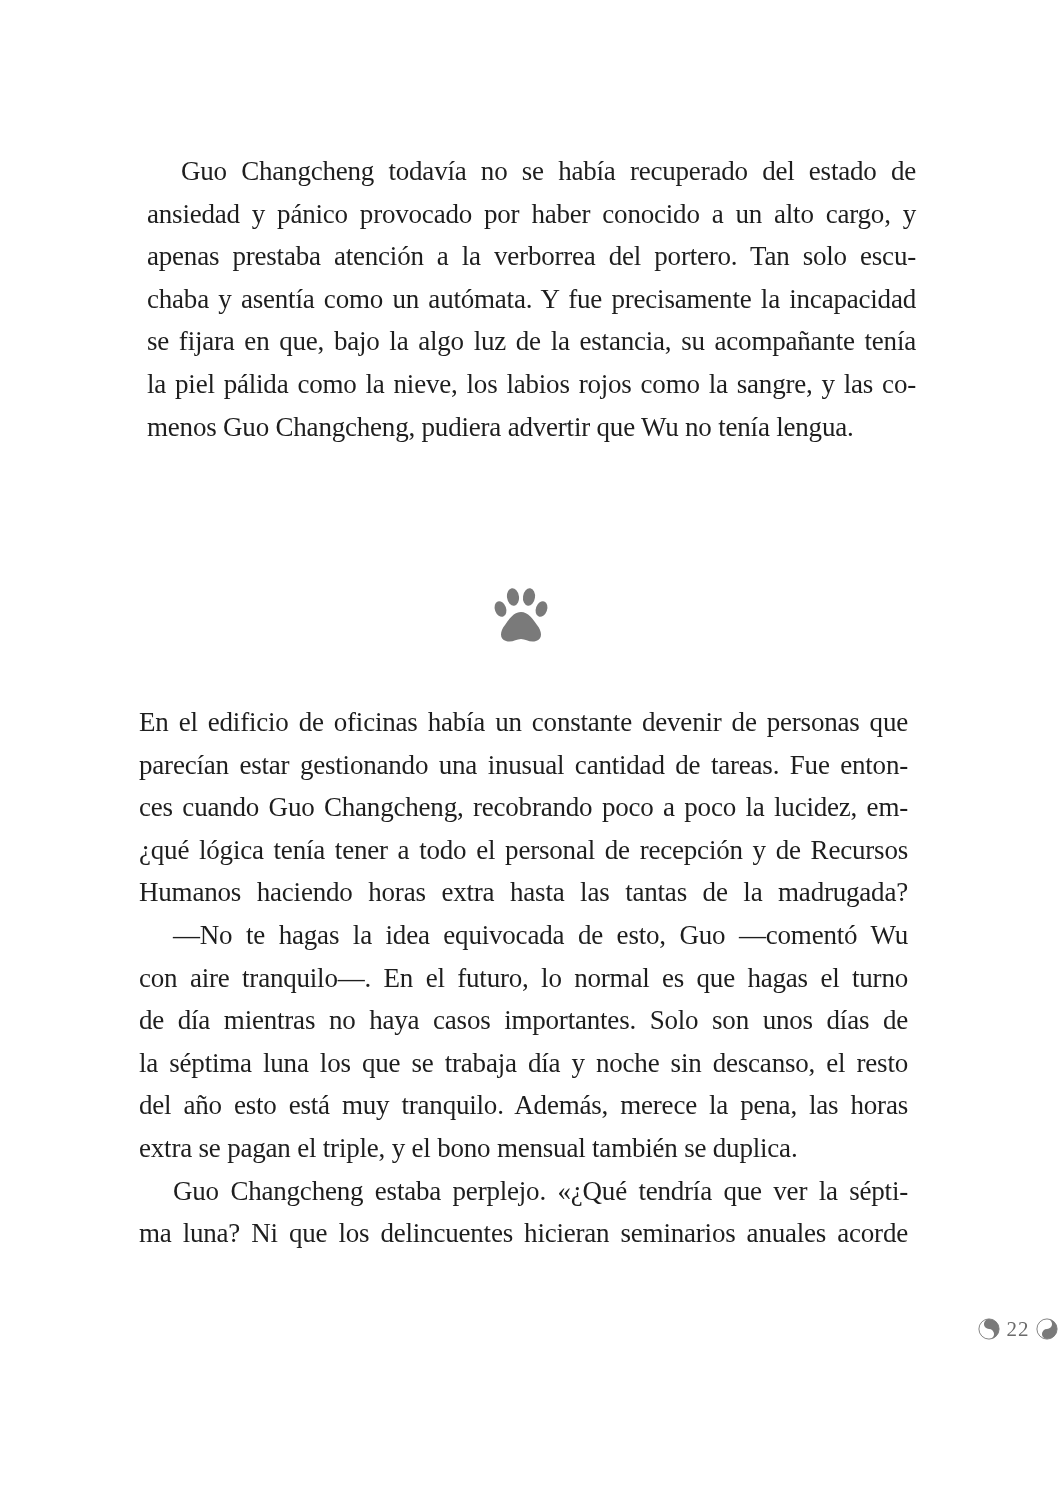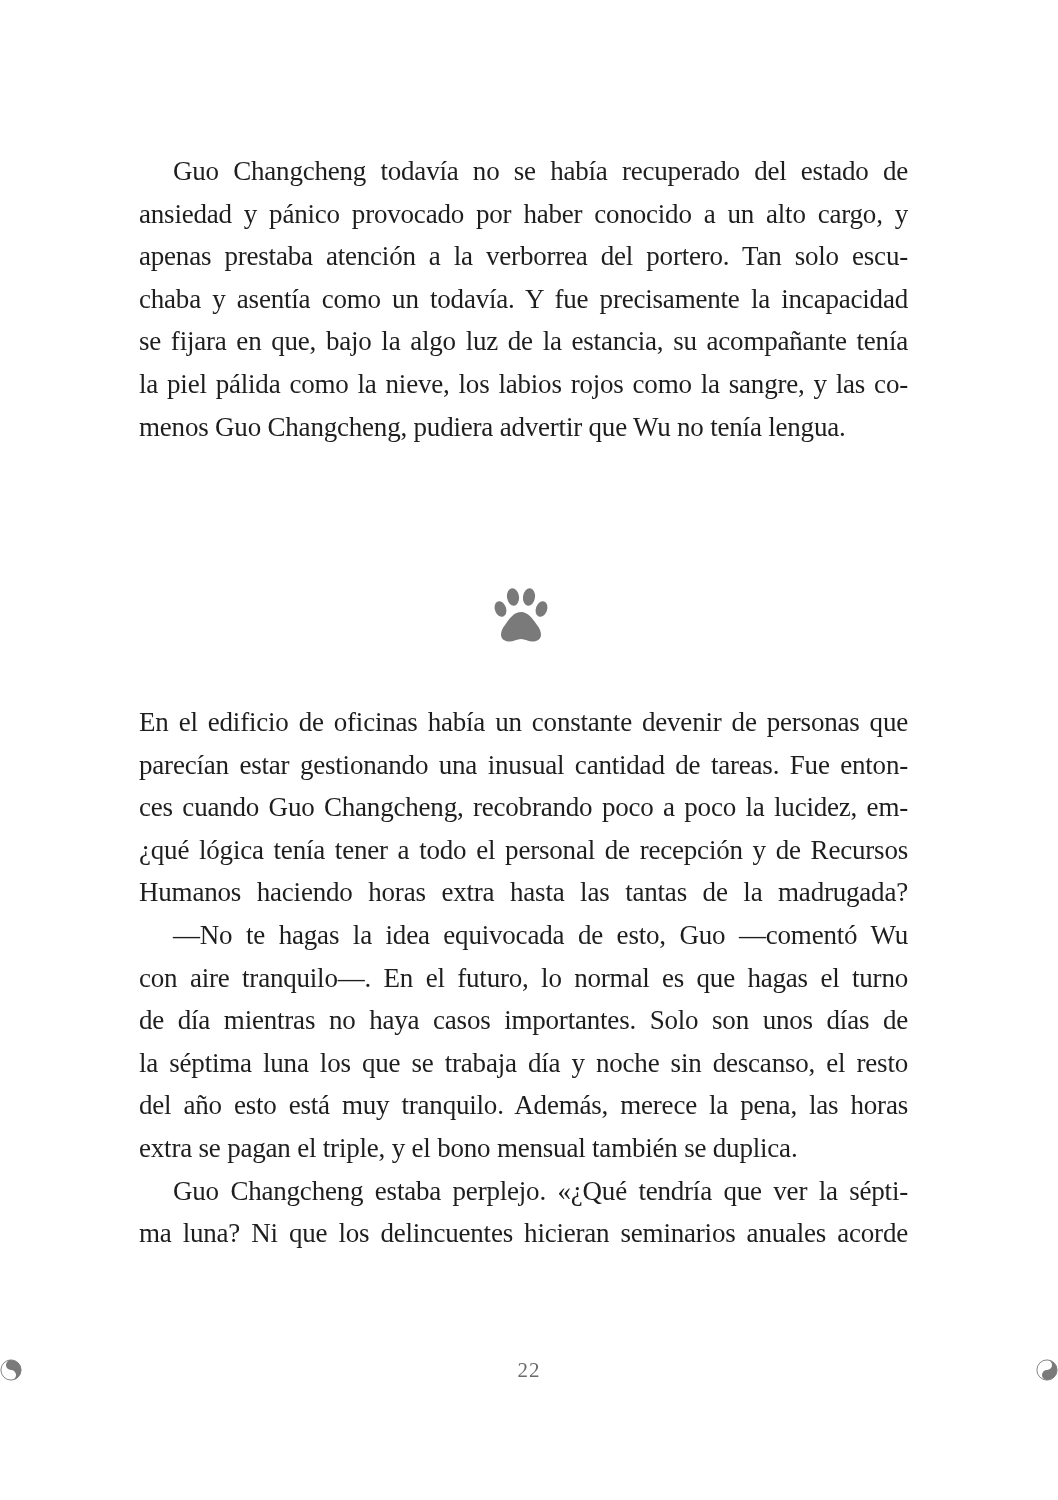--- a/index.html
+++ b/index.html
@@ -34,40 +34,39 @@
       text-align: justify;
       text-align-last: justify;
       letter-spacing: -0.2px;
     }
     .line.last {
       text-align-last: left;
     }
     .line.indent {
       padding-left: 34px;
     }
-    #block-1 { top: 150px; }
+    #block-1 { top: 150px; margin-left: 8px; }
     #block-2 { top: 701px; }
 
     .separator {
       position: absolute;
       left: 491px;
       top: 585px;
       width: 60px;
       height: 60px;
     }
     .folio {
       position: absolute;
       left: 0;
       width: 1058px;
-      top: 1355px;
+      top: 1314px;
       height: 30px;
       display: flex;
-      justify-content: space-between;
+      justify-content: flex-end;
       align-items: center;
-      gap: 16px;
     }
     .folio-num {
       font-size: 21px;
       color: #6a6a6a;
       letter-spacing: 1px;
       min-width: 36px;
       text-align: center;
     }
     .yin-yang {
       width: 22px;
@@ -77,21 +76,21 @@
   </style>
 </head>
 <body>
 
 <div class="page">
 
   <div class="block" id="block-1">
     <div class="line indent">Guo Changcheng todavía no se había recuperado del estado de</div>
     <div class="line">ansiedad y pánico provocado por haber conocido a un alto cargo, y</div>
     <div class="line">apenas prestaba atención a la verborrea del portero. Tan solo escu-</div>
-    <div class="line">chaba y asentía como un todavía. Y fue precisamente la incapacidad</div>
+    <div class="line">chaba y asentía como un autómata. Y fue precisamente la incapacidad</div>
     <div class="line">se fijara en que, bajo la algo luz de la estancia, su acompañante tenía</div>
     <div class="line">la piel pálida como la nieve, los labios rojos como la sangre, y las co-</div>
     <div class="line last">menos Guo Changcheng, pudiera advertir que Wu no tenía lengua.</div>
   </div>
 
   <svg class="separator" viewBox="0 0 60 60">
     <g fill="#7a7a7a">
       <ellipse cx="9.5" cy="24" rx="5.6" ry="8" transform="rotate(-20 9.5 24)"></ellipse>
       <ellipse cx="22" cy="12" rx="6" ry="8.8" transform="rotate(-8 22 12)"></ellipse>
       <ellipse cx="38" cy="12" rx="6" ry="8.8" transform="rotate(8 38 12)"></ellipse>

